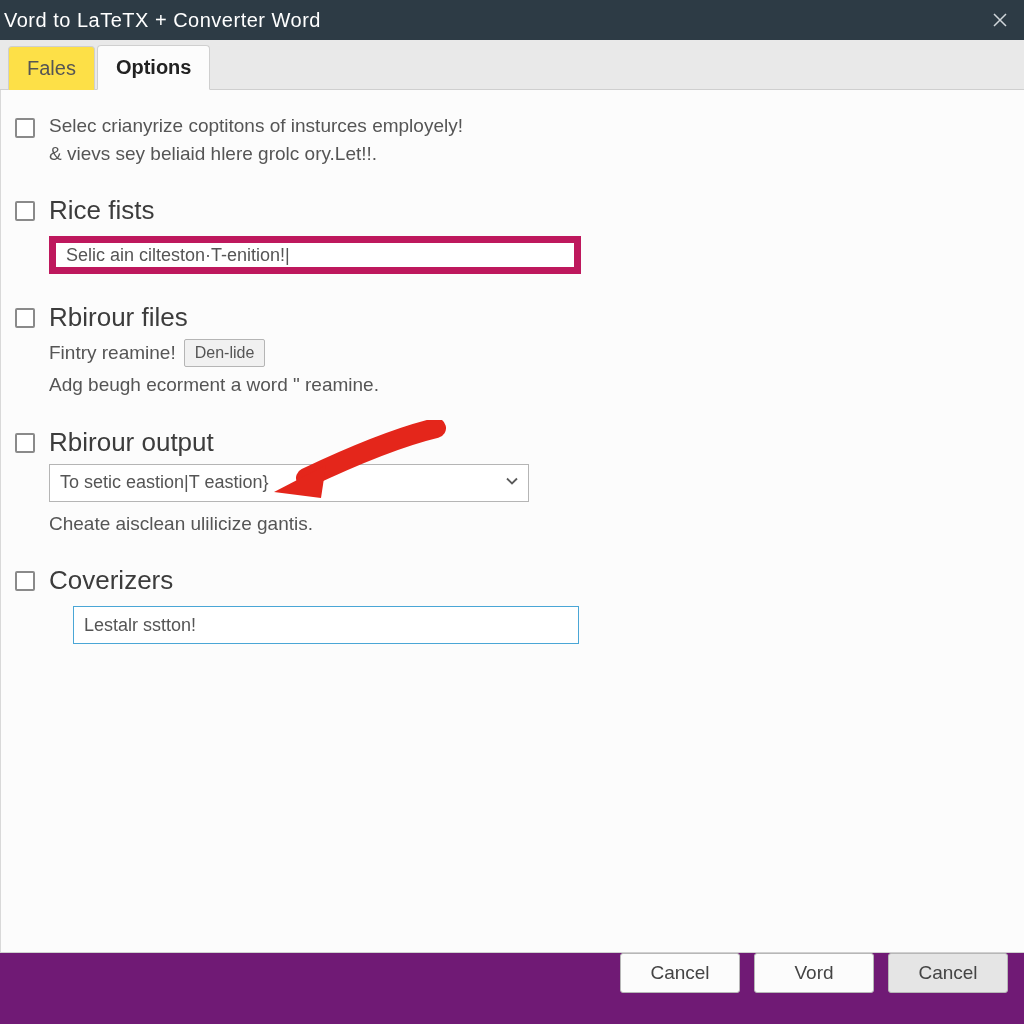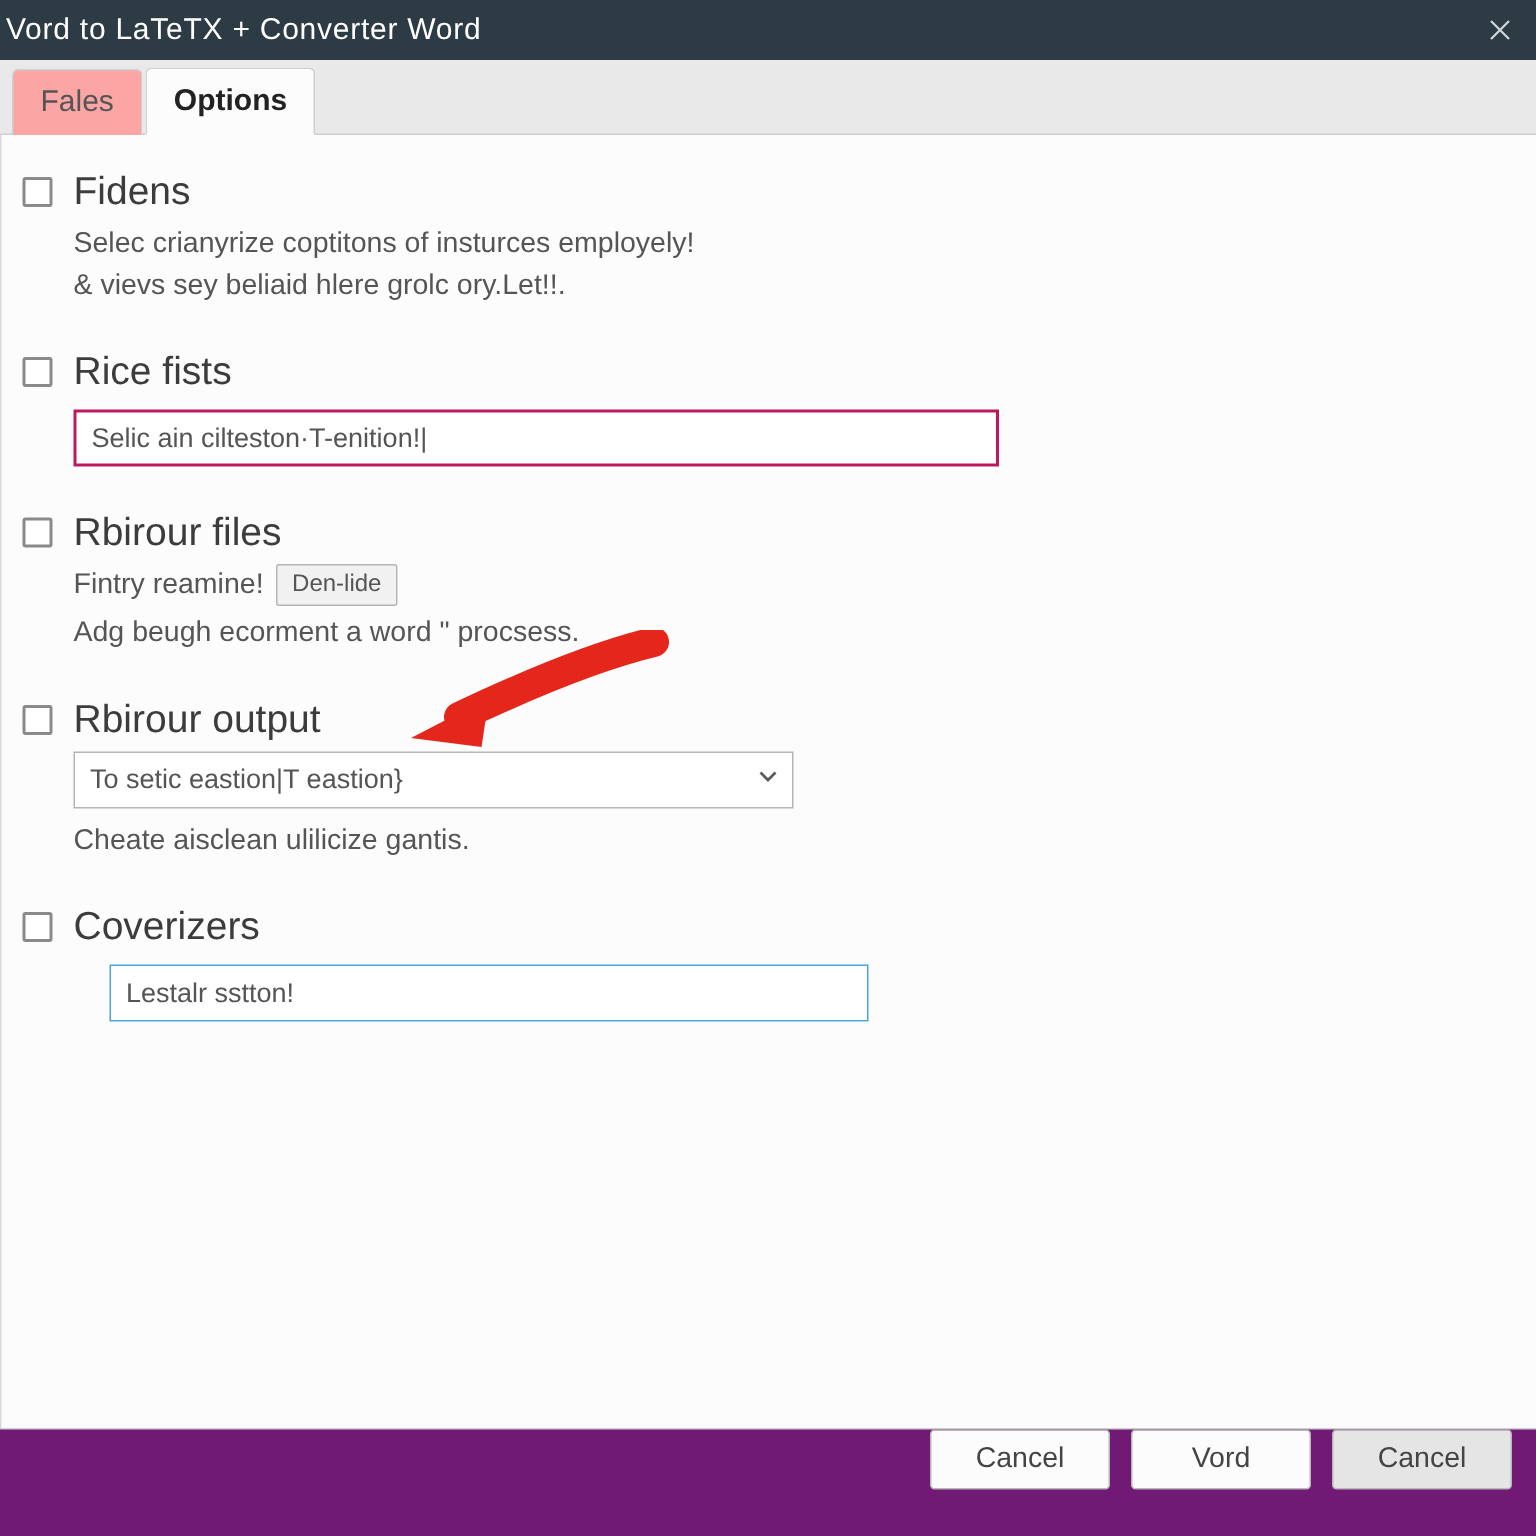--- a/index.html
+++ b/index.html
@@ -4,29 +4,29 @@
 <style>
 * { box-sizing: border-box; margin: 0; padding: 0; }
 body { font-family: "Segoe UI", Arial, sans-serif; background: #f0f0f0; width: 1024px; height: 1024px; overflow: hidden; }
 .window { width: 1024px; height: 1024px; background: #f5f5f5; display: flex; flex-direction: column; }
 .titlebar { background: #2d3b45; color: #fff; height: 40px; display: flex; align-items: center; padding: 0 10px 0 0; font-size: 20px; font-weight: 500; }
 .titlebar-title { flex: 1; padding-left: 4px; letter-spacing: 0.5px; }
 .titlebar-close { width: 28px; height: 28px; display: flex; align-items: center; justify-content: center; color: #d0d6da; cursor: pointer; }
 .titlebar-close svg { width: 16px; height: 16px; }
 .tabs { display: flex; align-items: flex-end; background: #e9e9e9; height: 50px; padding-left: 8px; border-bottom: 1px solid #cfcfcf; gap: 2px; }
 .tab { padding: 10px 18px 10px 18px; font-size: 20px; color: #555; border: 1px solid transparent; border-bottom: none; cursor: pointer; position: relative; top: 1px; border-radius: 4px 4px 0 0; }
-.tab.inactive { background: #fca5a5; border: 1px solid #cfcfcf; border-bottom: none; color: #555; }
+.tab.inactive { background: #fde047; border: 1px solid #cfcfcf; border-bottom: none; color: #555; }
 .tab.active { background: #fcfcfc; border: 1px solid #cfcfcf; border-bottom: 1px solid #fcfcfc; color: #222; font-weight: 700; }
 .content { flex: 1; background: #fcfcfc; padding: 22px 20px 10px 14px; overflow: auto; position: relative; border-left: 1px solid #d9d9d9; }
 .section { display: flex; align-items: flex-start; margin-bottom: 28px; gap: 14px; }
 .checkbox { width: 20px; height: 20px; border: 2px solid #8a8a8a; border-radius: 2px; margin-top: 6px; flex-shrink: 0; background: #fff; cursor: pointer; }
 .section-body { flex: 1; }
 .section-title { font-size: 26px; color: #3c3c3c; font-weight: 400; margin-bottom: 6px; }
 .section-desc { font-size: 19px; color: #555; line-height: 1.45; }
-.text-input { width: 617px; height: 38px; border: 2px solid #be185d; padding: 0 10px; font-size: 18px; color: #555; background: #fff; margin-top: 4px; }
+.text-input { width: 532px; height: 38px; border: 7px solid #be185d; padding: 0 10px; font-size: 18px; color: #555; background: #fff; margin-top: 4px; }
 .text-input.focused { border: 1px solid #4aa6d6; outline: none; margin-left: 24px; }
 .select-wrap { position: relative; width: 480px; margin-top: 4px; }
 .select { width: 100%; height: 38px; border: 1px solid #b5b5b5; padding: 0 36px 0 10px; font-size: 18px; color: #555; background: #fff; cursor: pointer; display:flex; align-items:center; }
 .select-chevron { position: absolute; right: 10px; top: 50%; transform: translateY(-50%); pointer-events: none; }
 .select-chevron svg { width: 14px; height: 14px; stroke: #5a5a5a; }
 .inline-row { display: flex; align-items: center; gap: 8px; margin-bottom: 4px; }
 .inline-label { font-size: 19px; color: #555; }
 .small-btn { height: 28px; padding: 0 10px; border: 1px solid #b5b5b5; background: #f1f1f1; font-size: 16px; color: #555; cursor: pointer; border-radius: 2px; }
 .arrow { position: absolute; left: 265px; top: 330px; pointer-events: none; }
 .footer { height: 72px; border-top: 1px solid #d0d0d0; background: #701a75; display: flex; align-items: flex-start; justify-content: flex-end; padding: 0 16px; gap: 14px; }
@@ -49,21 +49,20 @@
   <div class="tabs">
     <div class="tab inactive">Fales</div>
     <div class="tab active">Options</div>
   </div>
 
   <div class="content">
 
     <div class="section">
       <div class="checkbox"></div>
       <div class="section-body">
-        <div class="section-title">Fidens</div>
         <div class="section-desc" style="white-space:pre-line;">Selec crianyrize coptitons of insturces employely!
 &amp; vievs sey beliaid hlere grolc ory.Let!!.</div>
       </div>
     </div>
 
     <div class="section">
       <div class="checkbox"></div>
       <div class="section-body">
         <div class="section-title">Rice fists</div>
         <input class="text-input" type="text" value="Selic ain cilteston·T-enition!|" style="">
@@ -71,21 +70,21 @@
     </div>
 
     <div class="section">
       <div class="checkbox"></div>
       <div class="section-body">
         <div class="section-title">Rbirour files</div>
         <div class="inline-row">
           <span class="inline-label">Fintry reamine!</span>
           <button class="small-btn">Den-lide</button>
         </div>
-        <div class="section-desc">Adg beugh ecorment a word " procsess.</div>
+        <div class="section-desc">Adg beugh ecorment a word " reamine.</div>
       </div>
     </div>
 
     <div class="section">
       <div class="checkbox"></div>
       <div class="section-body">
         <div class="section-title">Rbirour output</div>
         <div class="select-wrap">
           <div class="select">
             <span>To setic eastion|T eastion}</span>

